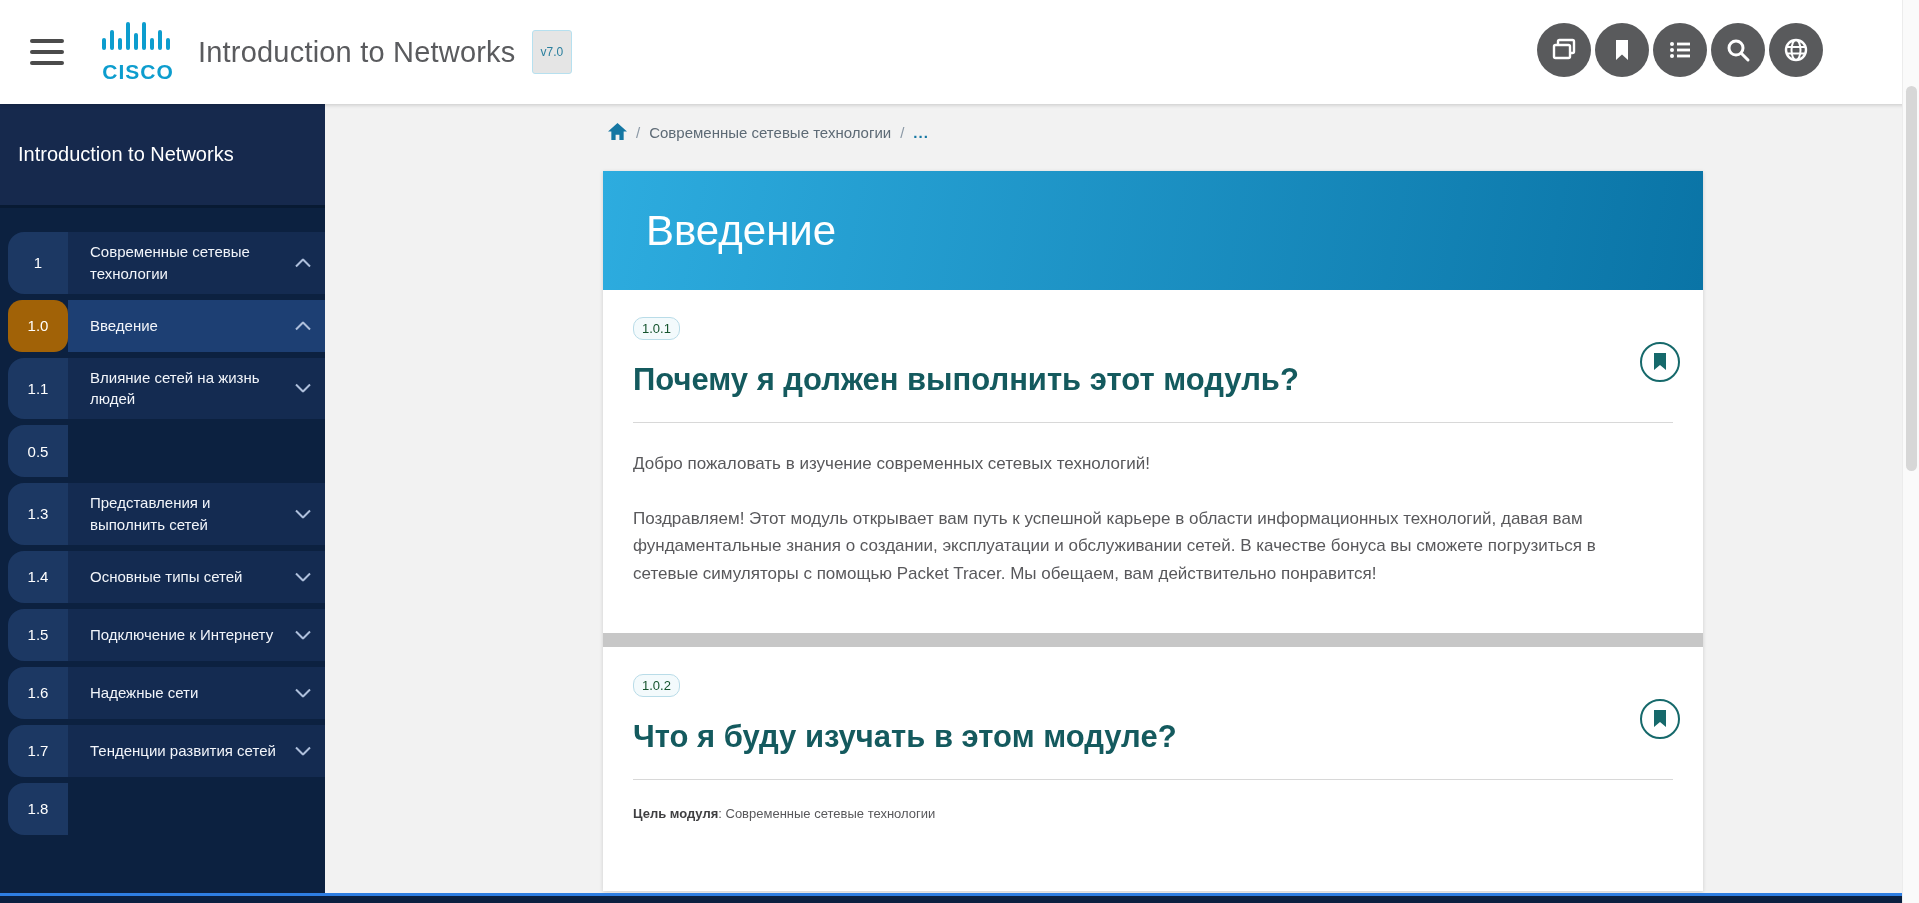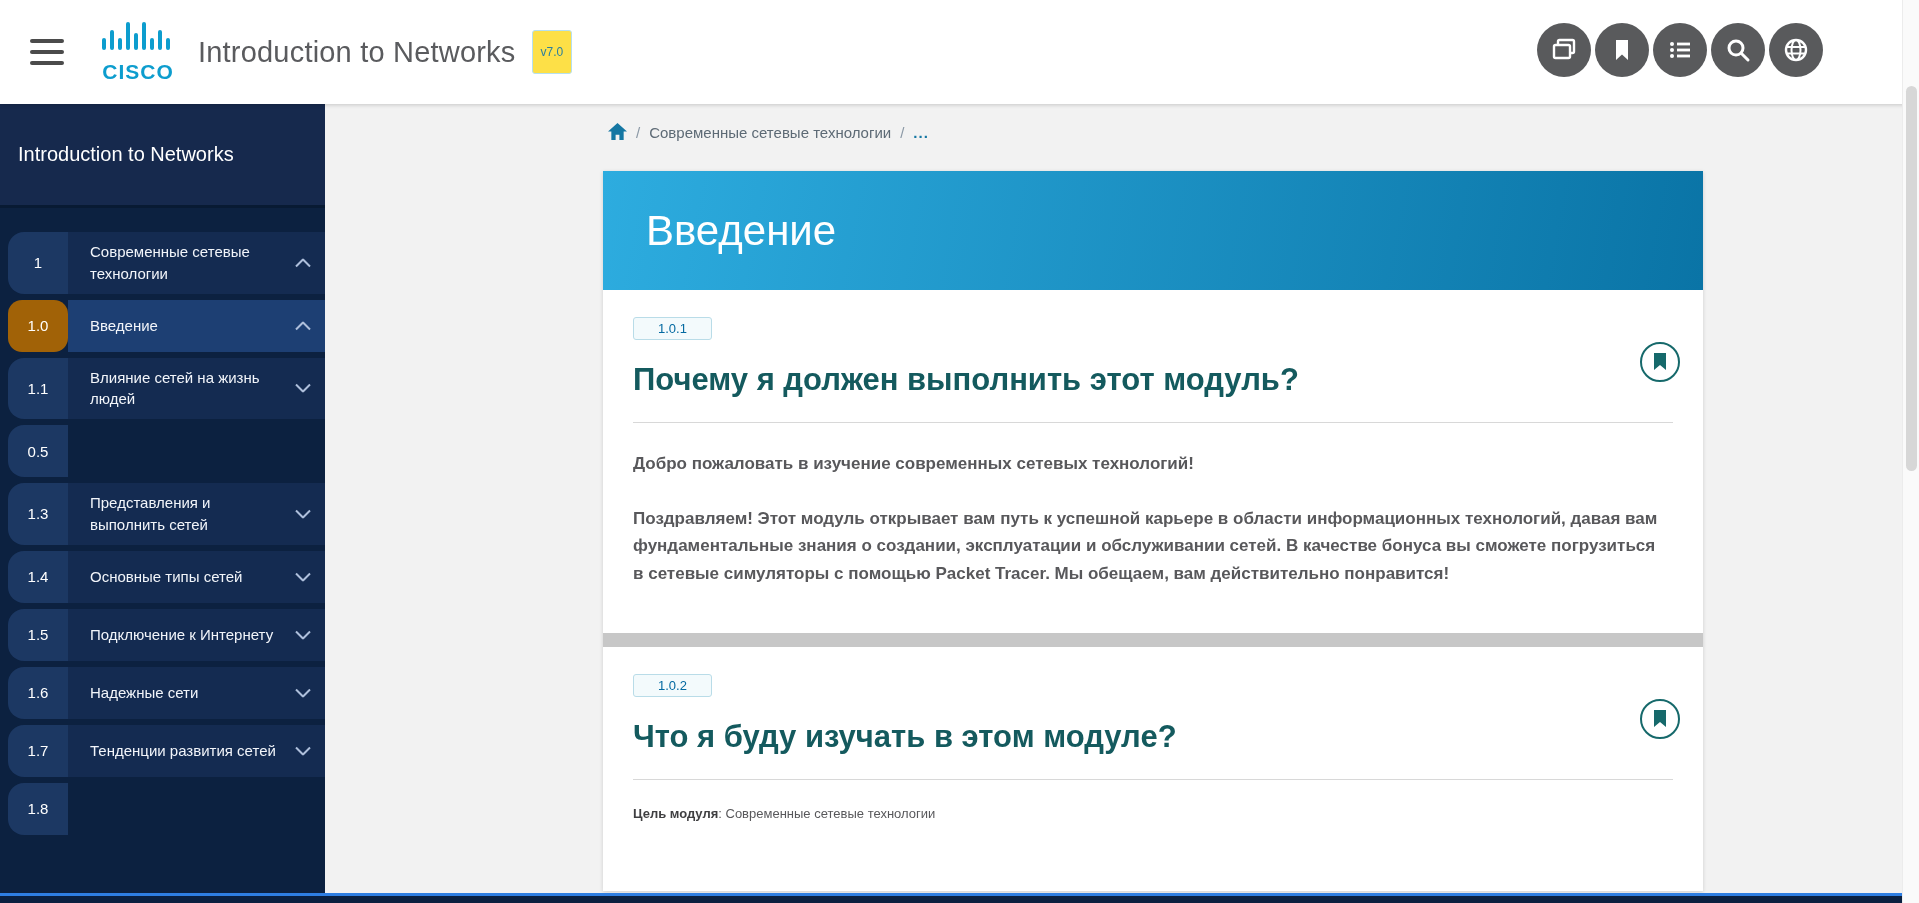--- a/index.html
+++ b/index.html
@@ -8,21 +8,21 @@
 
   
   .header { position:absolute; left:0; top:0; width:1919px; height:104px; background:#ffffff;
             box-shadow:0 1px 4px rgba(0,0,0,.18); z-index:5; display:flex; align-items:center; }
   .hamburger { width:34px; height:26px; margin-left:30px; cursor:pointer;
                display:flex; flex-direction:column; justify-content:space-between; }
   .hamburger span { display:block; height:4px; background:#4b4b4b; border-radius:2px; }
   .logo { margin-left:38px; display:flex; flex-direction:column; align-items:center; }
   .logo-text { color:#0d9dce; font-weight:bold; font-size:21px; letter-spacing:1px; margin-top:10px; }
   .app-title { margin-left:24px; font-size:29px; font-weight:300; color:#5a5b5e; letter-spacing:.2px; }
-  .ver-badge { margin-left:16px; font-size:12px; color:#2a7f9e; background:#fde047;
+  .ver-badge { margin-left:16px; font-size:12px; color:#2a7f9e; background:#e5e5e5;
                border:1px solid #b6e0ef; border-radius:3px; padding:14px 8px; }
   .header-actions { position:absolute; right:96px; top:23px; display:flex; gap:4px; }
   .circle-btn { width:54px; height:54px; border-radius:50%; background:#595a5c; display:flex;
                 align-items:center; justify-content:center; cursor:pointer; }
 
   
   .sidebar { position:absolute; left:0; top:104px; width:325px; height:799px; background:#0c2140; }
   .sidebar-head { height:104px; background:#16294d; border-bottom:3px solid #081a33;
                   display:flex; align-items:center; padding-left:18px;
                   color:#ffffff; font-size:20px; }
@@ -46,29 +46,29 @@
   .crumb-more { color:#1577a3; font-weight:bold; letter-spacing:1px; cursor:pointer; }
 
   .content { position:absolute; left:278px; top:67px; width:1100px;
              box-shadow:0 1px 4px rgba(0,0,0,.15); }
   .banner { height:119px; background:linear-gradient(100deg,#2dacdf 0%,#0a74a6 100%);
             display:flex; align-items:center; padding-left:43px; }
   .banner-title { color:#ffffff; font-size:42px; font-weight:400; }
 
   .card { background:#ffffff; padding:27px 30px 46px 30px; position:relative; }
   .card.last { padding-bottom:70px; min-height:225px; }
-  .sec-badge { display:inline-block; font-size:13px; color:#0369a1; background:#f3fafc;
-               border:1px solid #b9dce8; border-radius:3px; padding:3px 24px; }
+  .sec-badge { display:inline-block; font-size:13px; color:#14532d; background:#f3fafc;
+               border:1px solid #b9dce8; border-radius:10px; padding:3px 8px; }
   .sec-heading { margin-top:22px; font-size:31px; font-weight:700; color:#145a5e; width:1000px; }
   .sec-hr { border:none; border-top:1px solid #d8d8d8; margin-top:24px; }
   .bookmark-btn { position:absolute; right:23px; width:40px; height:40px; border-radius:50%;
                   border:2px solid #16696b; background:#ffffff; display:flex; align-items:center;
                   justify-content:center; cursor:pointer; }
   .bm-1 { top:52px; }
-  .para { font-size:17px; color:#58585b; line-height:1.62; margin-top:27px; max-width:1030px;font-weight:bold; }
+  .para { font-size:17px; color:#58585b; line-height:1.62; margin-top:27px; max-width:1030px; }
   .goal { font-size:13px; color:#58585b; margin-top:26px; }
   .goal b { color:#3f3f41; }
   .divider { height:14px; background:#c7c7c7; }
 
   
   .bottom-bar { position:absolute; left:0; top:893px; width:1919px; height:10px;
                 background:#0a2040; border-top:3px solid #2e7ee2; z-index:6; }
   .scrollbar { position:absolute; right:0; top:0; width:17px; height:903px; background:#fafafa;
                border-left:1px solid #ececec; z-index:7; }
   .scroll-thumb { position:absolute; left:3px; top:86px; width:11px; height:385px;

